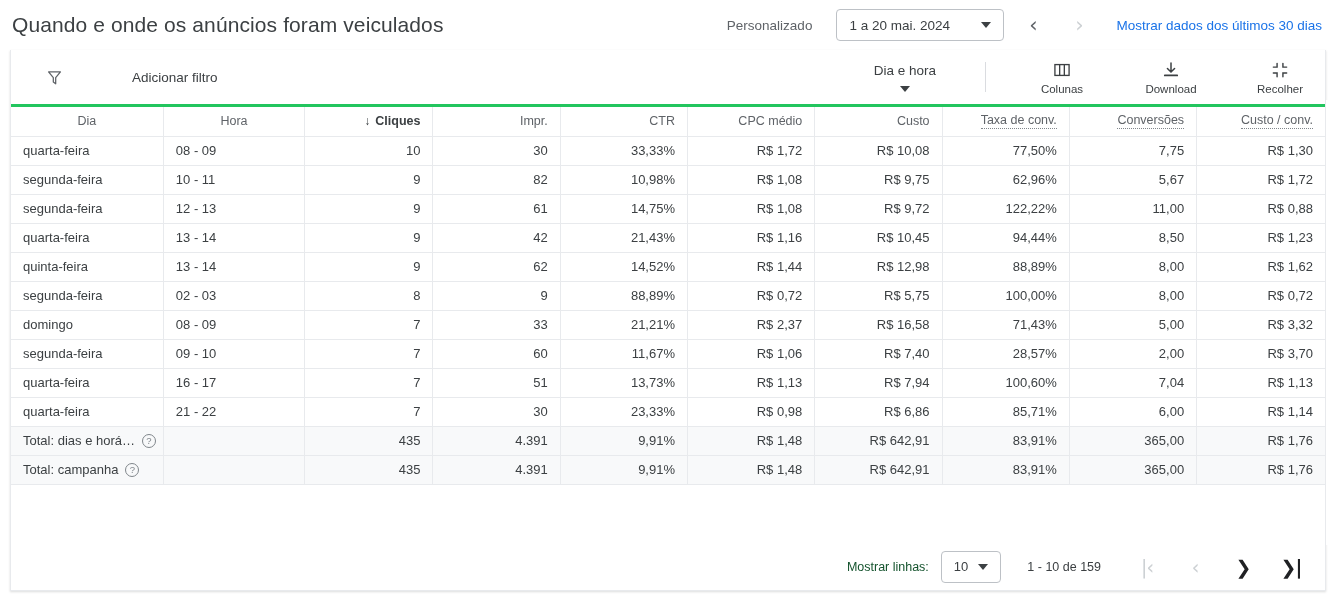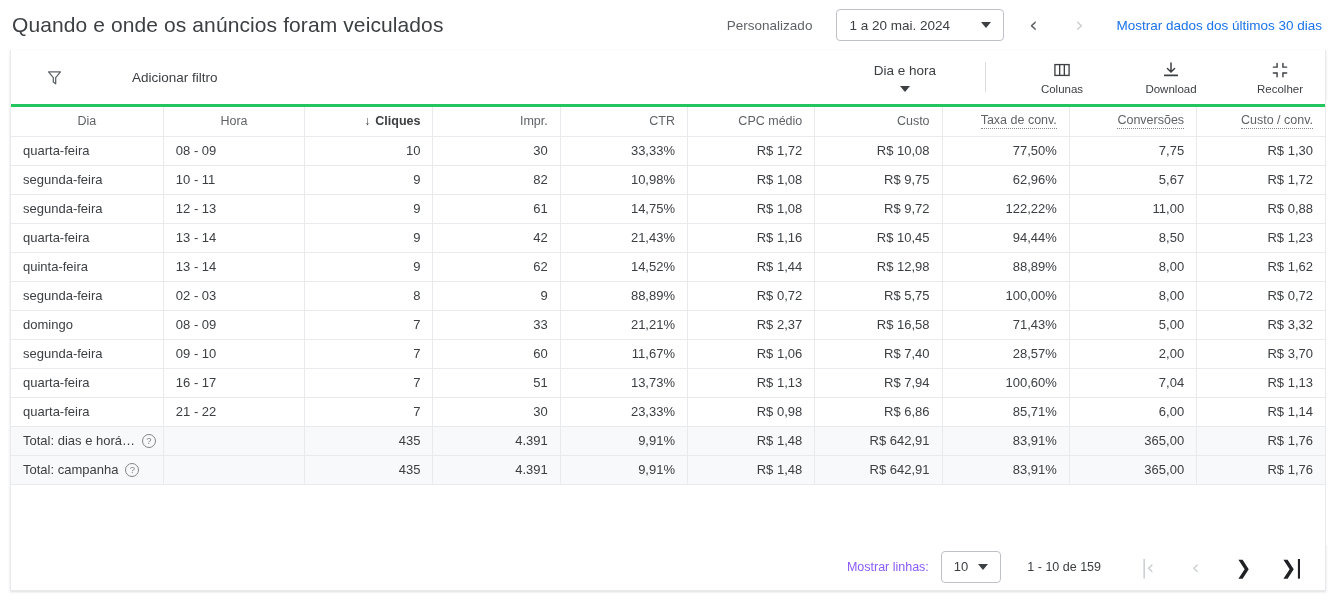--- a/index.html
+++ b/index.html
@@ -254,21 +254,21 @@
     height: 47px;
     display: flex;
     align-items: center;
     justify-content: flex-end;
     padding-right: 10px;
     background: #fff;
     gap: 0;
   }
   .rows-label {
     font-size: 12.5px;
-    color: #8b5cf6;
+    color: #14532d;
     margin-right: 12px;
   }
   .rows-select {
     display: inline-flex;
     align-items: center;
     justify-content: center;
     gap: 10px;
     height: 32px;
     padding: 0 12px;
     border: 1px solid #bdc1c6;

